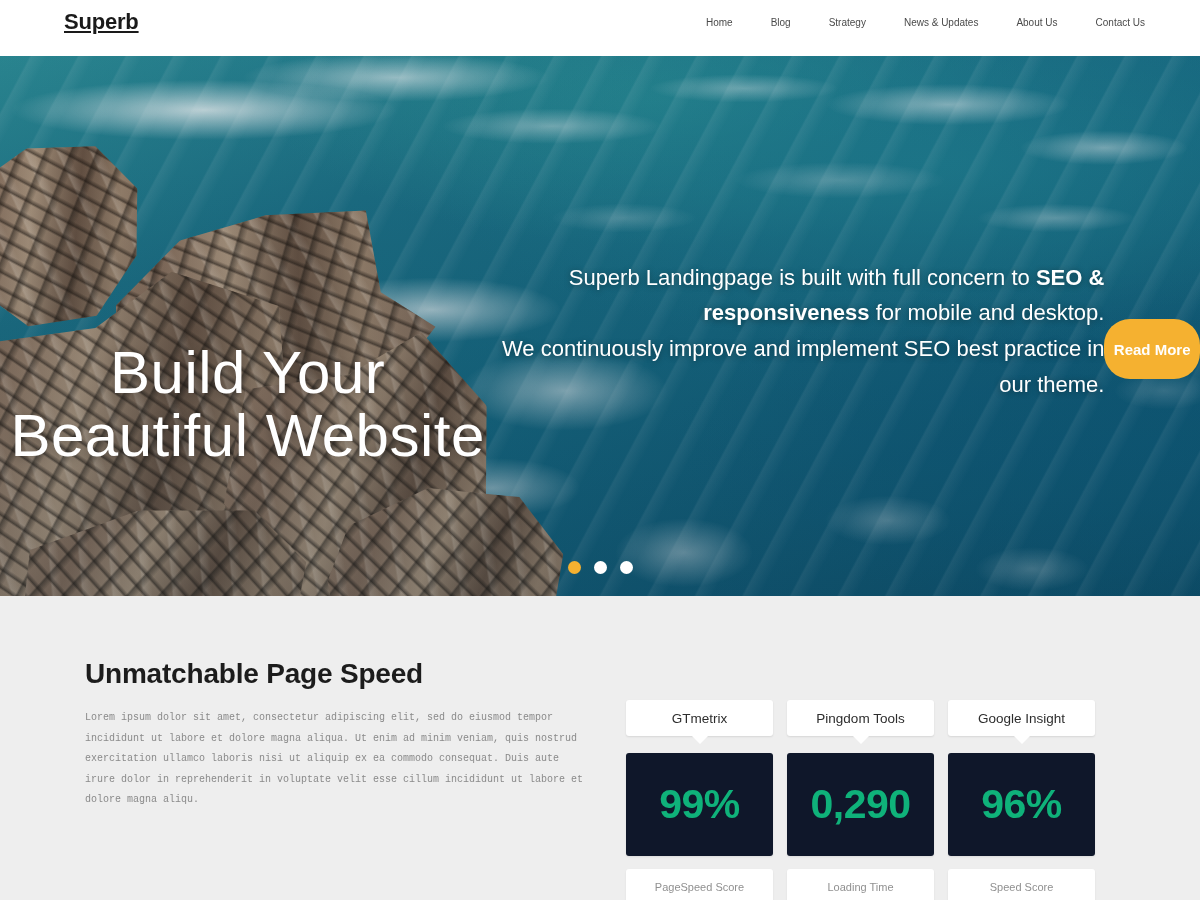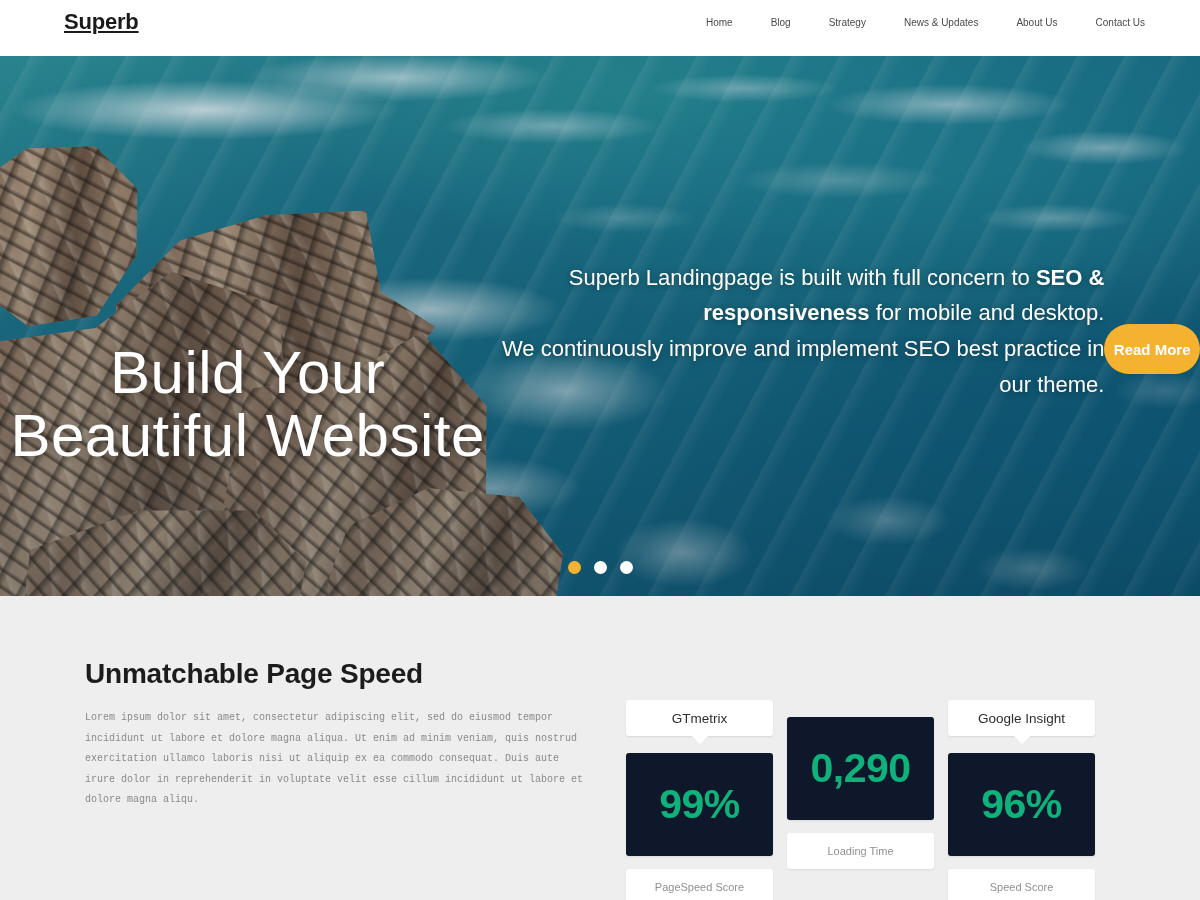--- a/index.html
+++ b/index.html
@@ -184,21 +184,21 @@
     max-width: 790px;
     text-shadow: 0 1px 6px rgba(0,0,0,.40);
   }
   .hero-sub b { font-weight: bold; }
   .cta-button {
     margin-top: 46px;
     display: inline-flex;
     align-items: center;
     justify-content: center;
     width: 148px;
-    height: 50px;
+    height: 60px;
     border: none;
     border-radius: 26px;
     background: #f5b130;
     color: #ffffff;
     font-family: inherit;
     font-size: 15px;
     font-weight: bold;
     cursor: pointer;
   }
   .hero-dots {
@@ -356,20 +356,21 @@
   <div class="metrics">
     <div class="metric">
       <div class="metric-badge">GTmetrix</div>
       <div class="metric-value-card">
         <span class="metric-value">99%</span>
       </div>
       <div class="metric-label-card">PageSpeed Score</div>
     </div>
 
     <div class="metric">
+      <div class="metric-badge">Pingdom Tools</div>
       <div class="metric-value-card">
         <span class="metric-value">0,290</span>
       </div>
       <div class="metric-label-card">Loading Time</div>
     </div>
 
     <div class="metric">
       <div class="metric-badge">Google Insight</div>
       <div class="metric-value-card">
         <span class="metric-value">96%</span>

